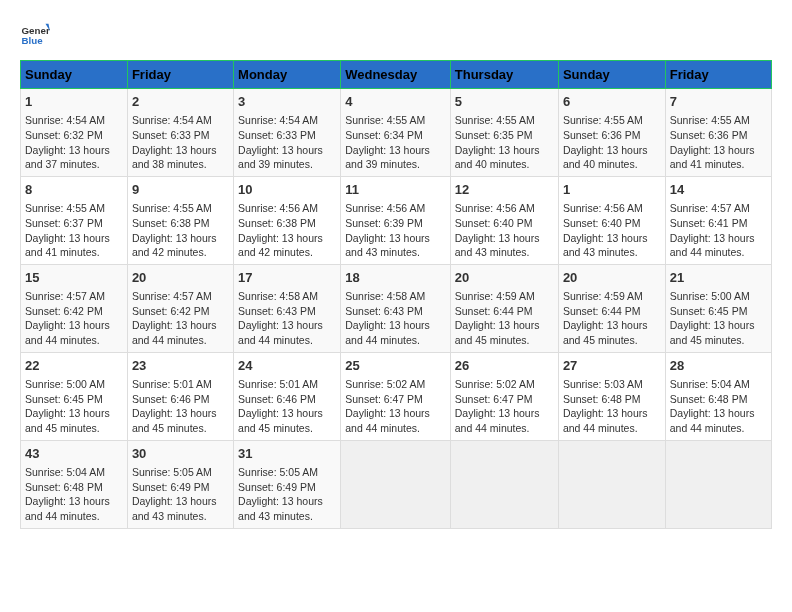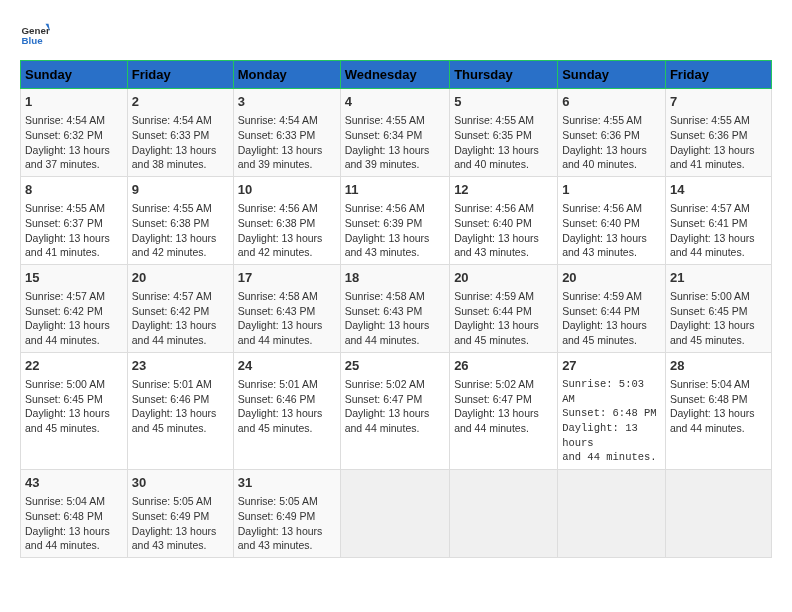--- a/index.html
+++ b/index.html
@@ -292,21 +292,21 @@
         </td>
         <td>
           <span class="day-num">26</span>
           <div class="day-info" style="white-space: pre-line;">Sunrise: 5:02 AM
 Sunset: 6:47 PM
 Daylight: 13 hours
 and 44 minutes.</div>
         </td>
         <td>
           <span class="day-num">27</span>
-          <div class="day-info" style="white-space: pre-line; font-family: Liberation Mono, monospace;">Sunrise: 5:03 AM
+          <div class="day-info" style="white-space: pre-line;">Sunrise: 5:03 AM
 Sunset: 6:48 PM
 Daylight: 13 hours
 and 44 minutes.</div>
         </td>
         <td>
           <span class="day-num">28</span>
           <div class="day-info" style="white-space: pre-line;">Sunrise: 5:04 AM
 Sunset: 6:48 PM
 Daylight: 13 hours
 and 44 minutes.</div>

